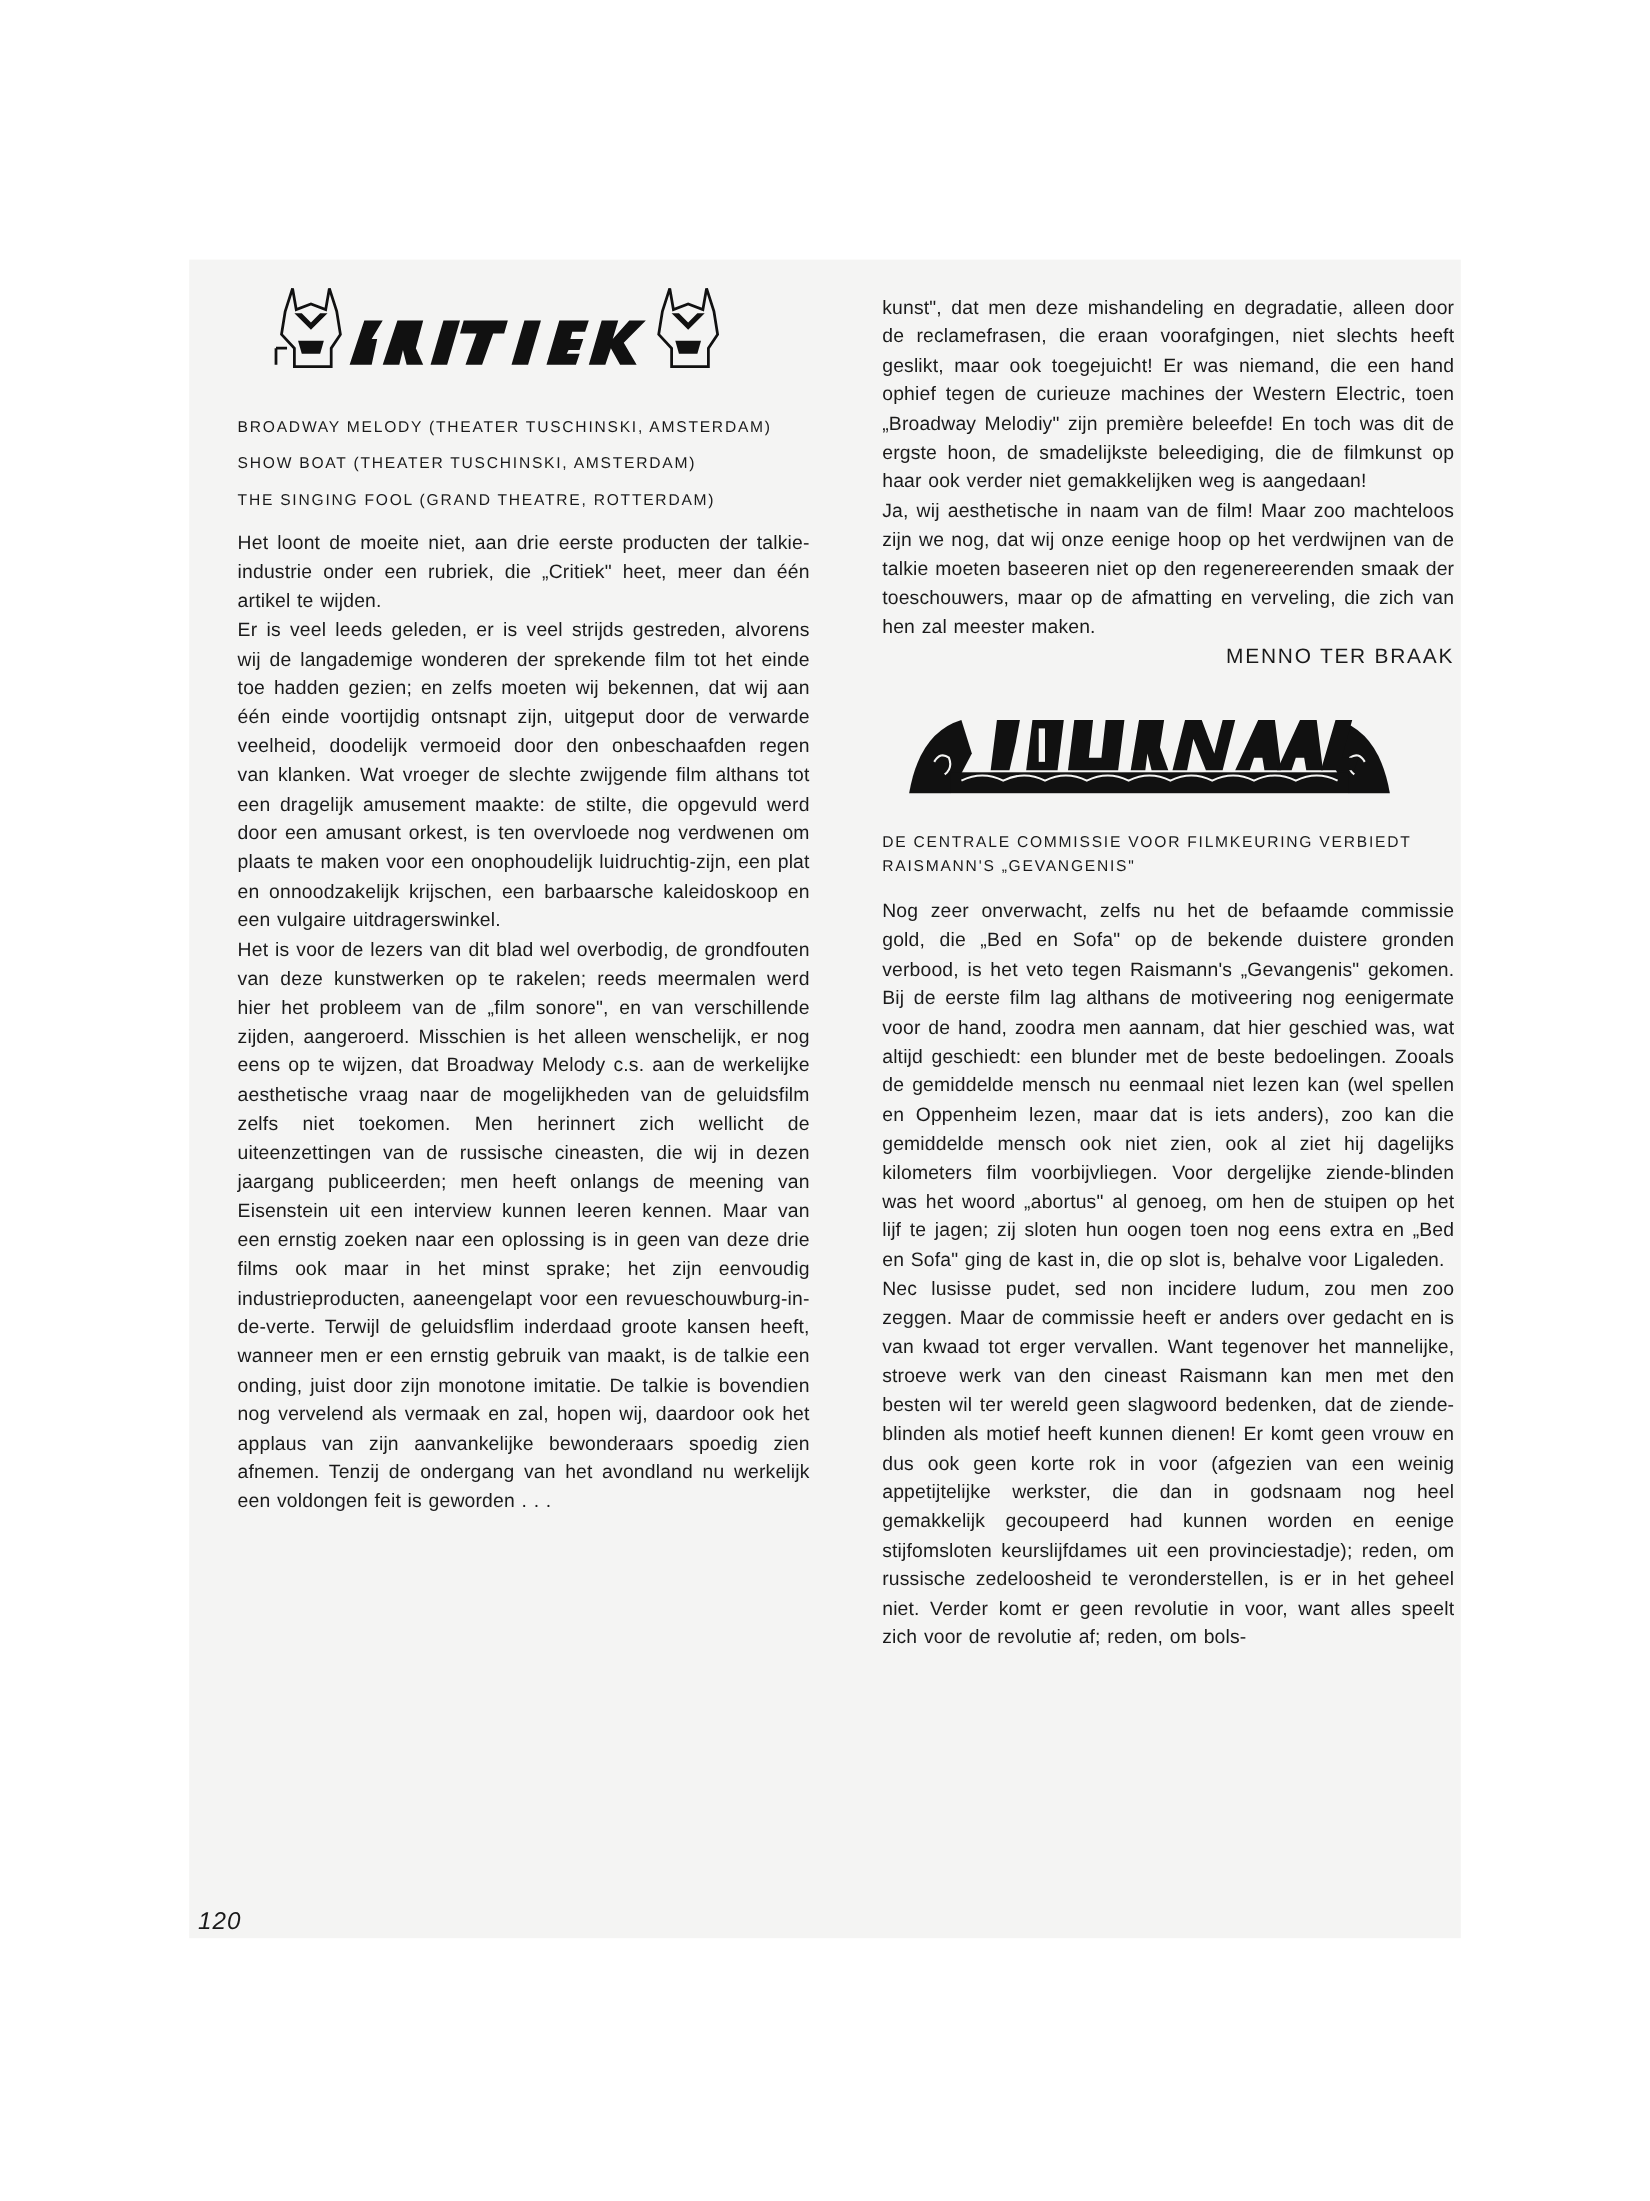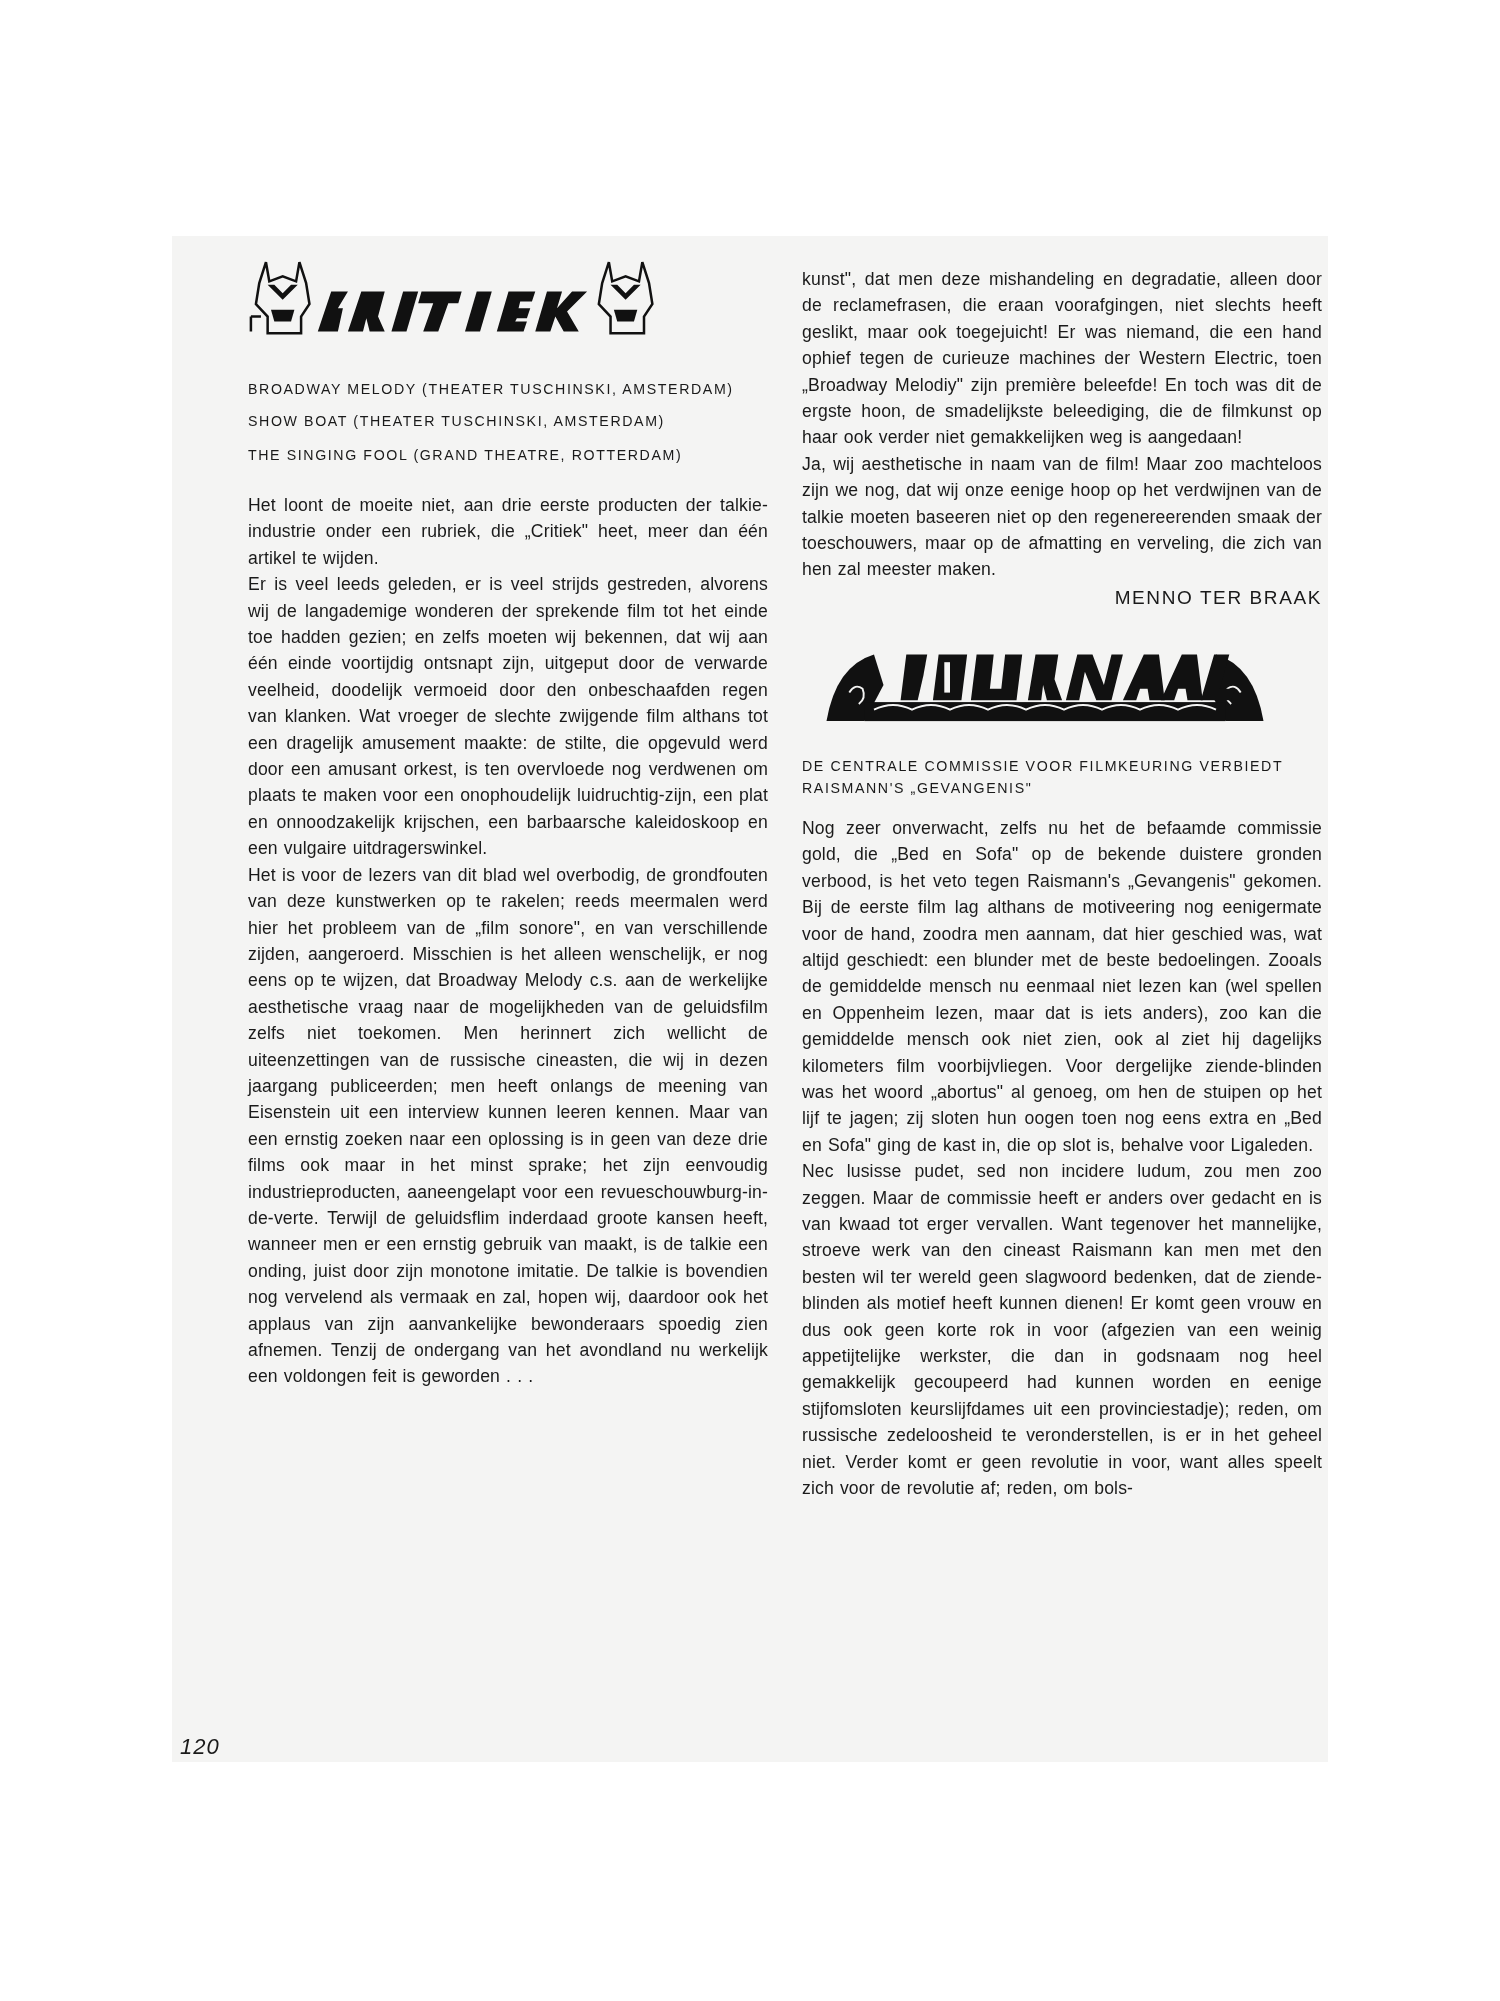--- a/index.html
+++ b/index.html
@@ -40,24 +40,24 @@
         <polygon points="294,88 308,40 340,40 336,52 322,52 320,60 334,60 330,72 318,72 316,76 330,76 326,88"></polygon>
         <polygon points="340,88 354,40 372,40 366,60 384,40 402,40 378,64 392,88 374,88 364,70 358,88"></polygon>
       </g>
       <g transform="translate(410,0)">
         <path d="M10 30 L18 5 L22 28 L38 22 L54 28 L58 5 L66 30 L70 55 L60 70 L60 90 L20 90 L20 70 L6 55 Z" fill="none" stroke="#111" stroke-width="3"></path>
         <path d="M20 32 L38 50 L56 32 L48 32 L38 42 L28 32 Z" fill="#111"></path>
         <path d="M24 62 L52 62 L48 76 L28 76 Z" fill="#111"></path>
       </g>
     </svg>
 
-    <div style="position:absolute;left:76px;top:142px;width:520px;">
+    <div style="position:absolute;left:44px;top:142px;width:520px;">
       <p class="caps" style="margin-bottom:10px;">BROADWAY MELODY (THEATER TUSCHINSKI, AMSTERDAM)</p>
       <p class="caps" style="margin-bottom:12px;">SHOW BOAT (THEATER TUSCHINSKI, AMSTERDAM)</p>
-      <p class="caps" style="margin-bottom:26px;">THE SINGING FOOL (GRAND THEATRE, ROTTERDAM)</p>
+      <p class="caps" style="margin-bottom:14px;">THE SINGING FOOL (GRAND THEATRE, ROTTERDAM)</p>
       <p class="p">Het loont de moeite niet, aan drie eerste producten der talkie-industrie onder een rubriek, die „Critiek" heet, meer dan één artikel te wijden.</p>
       <p class="p">Er is veel leeds geleden, er is veel strijds gestreden, alvorens wij de langademige wonderen der sprekende film tot het einde toe hadden gezien; en zelfs moeten wij bekennen, dat wij aan één einde voortijdig ontsnapt zijn, uitgeput door de verwarde veelheid, doodelijk vermoeid door den onbeschaafden regen van klanken. Wat vroeger de slechte zwijgende film althans tot een dragelijk amusement maakte: de stilte, die opgevuld werd door een amusant orkest, is ten overvloede nog verdwenen om plaats te maken voor een onophoudelijk luidruchtig-zijn, een plat en onnoodzakelijk krijschen, een barbaarsche kaleidoskoop en een vulgaire uitdragerswinkel.</p>
       <p class="p">Het is voor de lezers van dit blad wel overbodig, de grondfouten van deze kunstwerken op te rakelen; reeds meermalen werd hier het probleem van de „film sonore", en van verschillende zijden, aangeroerd. Misschien is het alleen wenschelijk, er nog eens op te wijzen, dat Broadway Melody c.s. aan de werkelijke aesthetische vraag naar de mogelijkheden van de geluidsfilm zelfs niet toekomen. Men herinnert zich wellicht de uiteenzettingen van de russische cineasten, die wij in dezen jaargang publiceerden; men heeft onlangs de meening van Eisenstein uit een interview kunnen leeren kennen. Maar van een ernstig zoeken naar een oplossing is in geen van deze drie films ook maar in het minst sprake; het zijn eenvoudig industrieproducten, aaneengelapt voor een revueschouwburg-in-de-verte. Terwijl de geluidsflim inderdaad groote kansen heeft, wanneer men er een ernstig gebruik van maakt, is de talkie een onding, juist door zijn monotone imitatie. De talkie is bovendien nog vervelend als vermaak en zal, hopen wij, daardoor ook het applaus van zijn aanvankelijke bewonderaars spoedig zien afnemen. Tenzij de ondergang van het avondland nu werkelijk een voldongen feit is geworden . . .</p>
     </div>
 
     <div class="page-number" style="top:1498px;">120</div>
   </div>
 
   <div class="col col-right" style="top:30px;">
     <p class="p">kunst", dat men deze mishandeling en degradatie, alleen door de reclamefrasen, die eraan voorafgingen, niet slechts heeft geslikt, maar ook toegejuicht! Er was niemand, die een hand ophief tegen de curieuze machines der Western Electric, toen „Broadway Melodiy" zijn première beleefde! En toch was dit de ergste hoon, de smadelijkste beleediging, die de filmkunst op haar ook verder niet gemakkelijken weg is aangedaan!</p>

